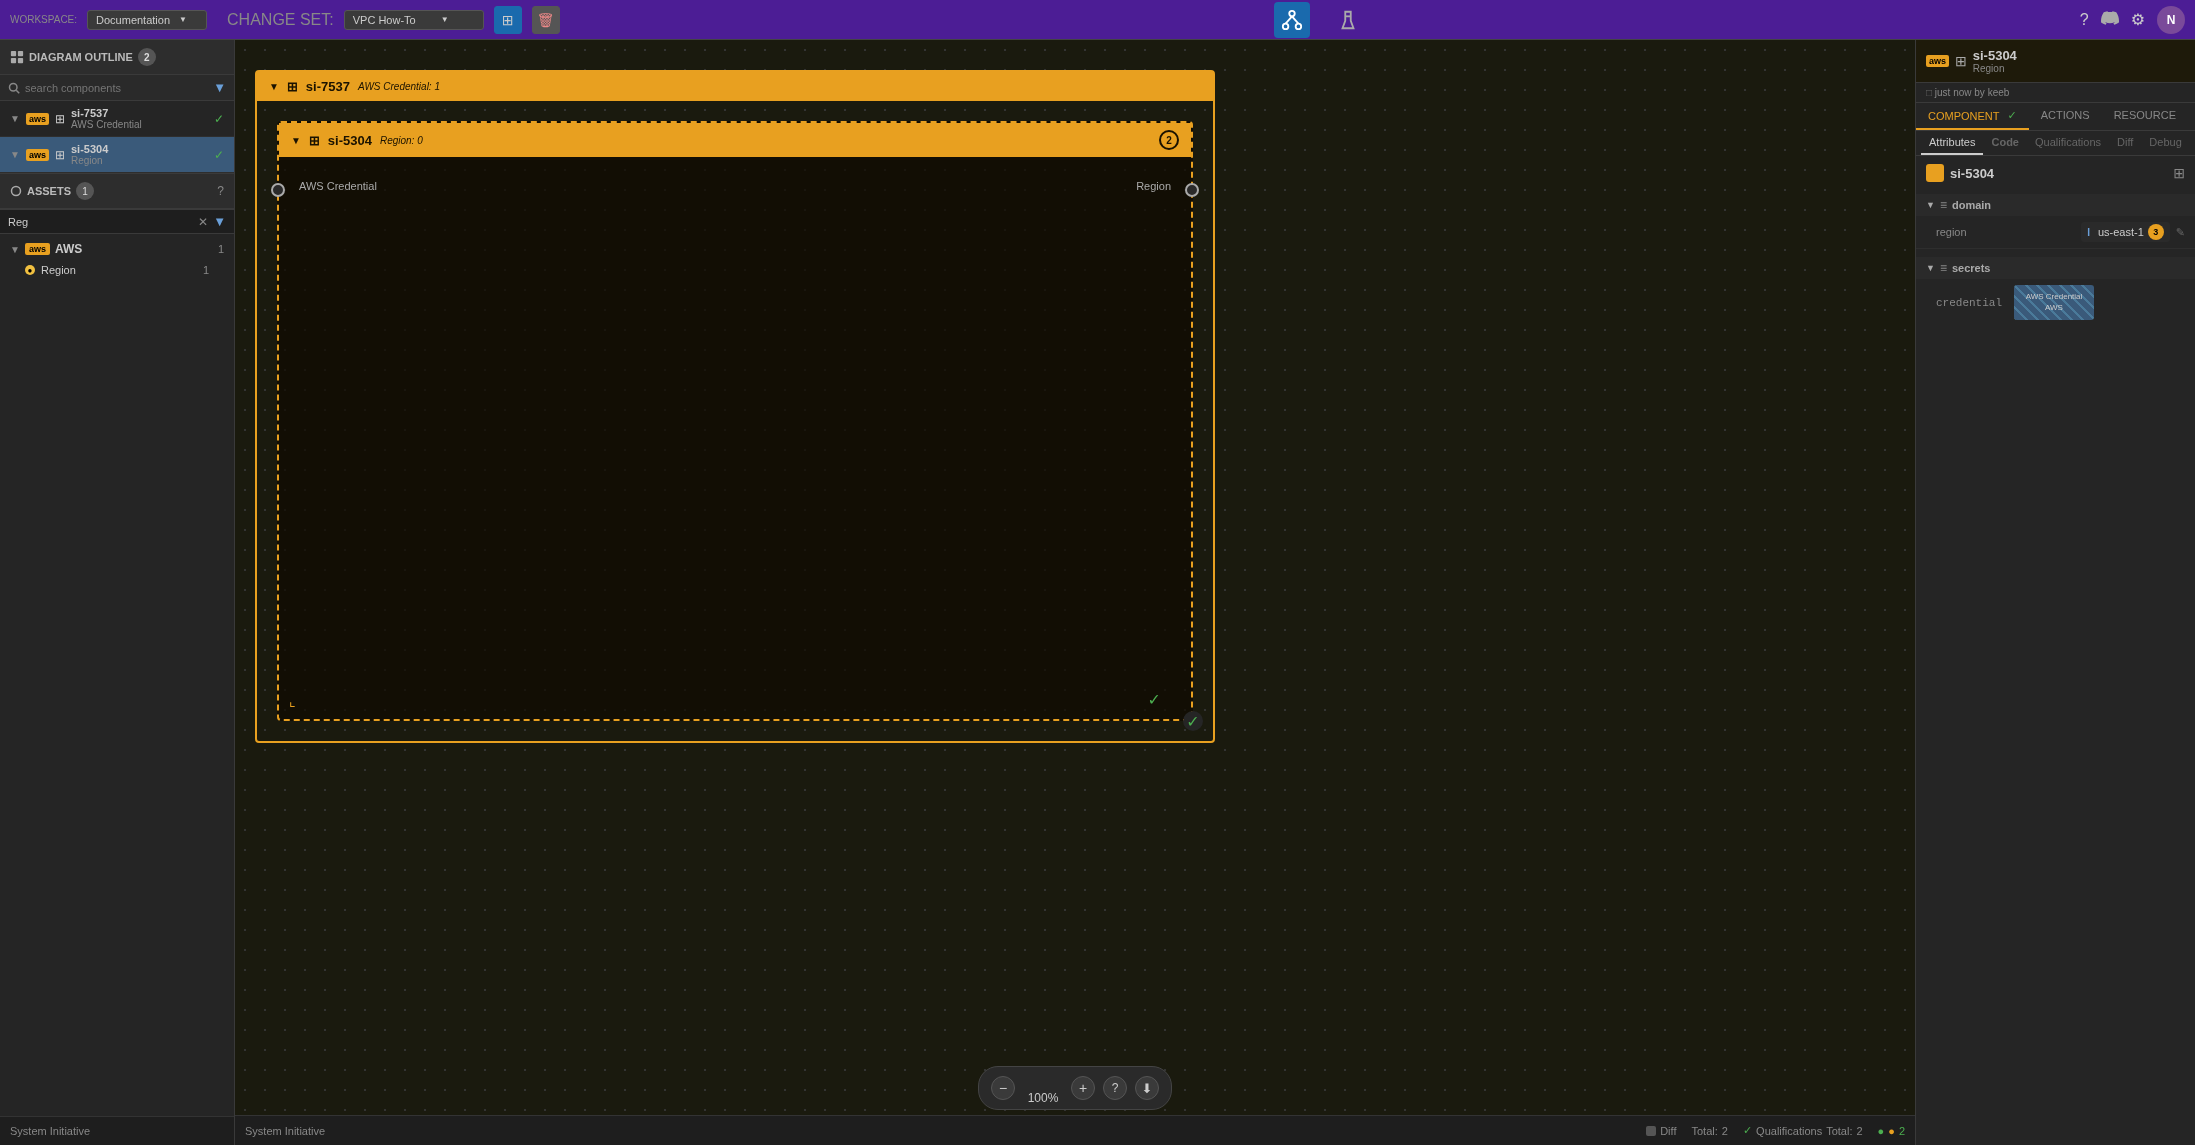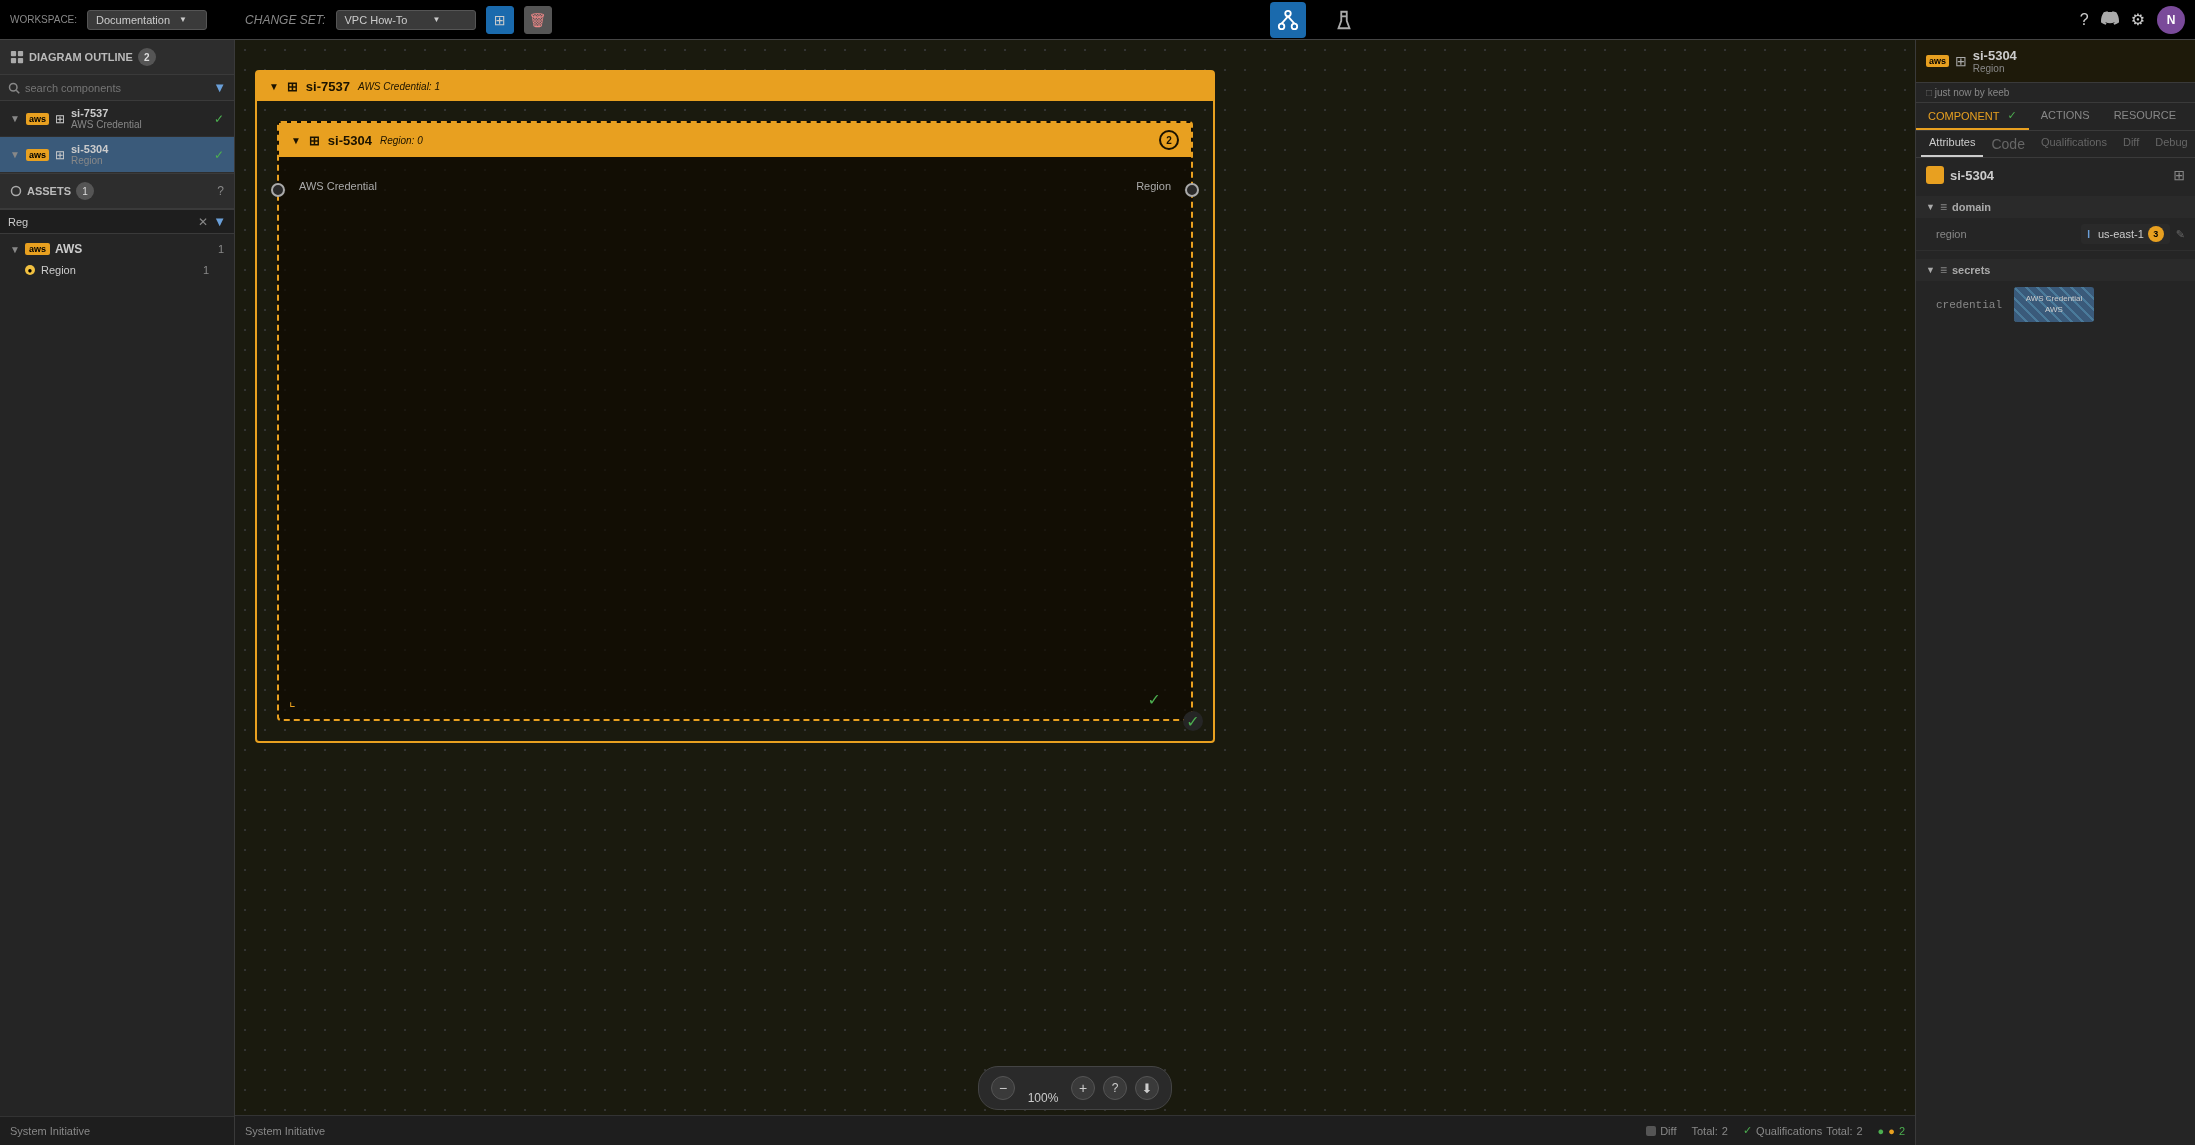--- a/index.html
+++ b/index.html
@@ -1,23 +1,23 @@
 <!DOCTYPE html>
 <html><head>
   <meta charset="utf-8">
   <style>
     * { box-sizing: border-box; margin: 0; padding: 0; }
     body { background: #1e1e1e; color: #ccc; font-family: 'Segoe UI', Arial, sans-serif; font-size: 12px; overflow: hidden; width: 2195px; height: 1145px; }
 
     
-    .topbar { display: flex; align-items: center; background: #000000; border-bottom: 1px solid #444; height: 40px; padding: 0 10px; gap: 10px; }
+    .topbar { display: flex; align-items: center; background: #4c1d95; border-bottom: 1px solid #444; height: 40px; padding: 0 10px; gap: 10px; }
     .workspace-label { color: #888; font-size: 10px; text-transform: uppercase; }
     .workspace-select { background: #3a3a3a; border: 1px solid #555; color: #ccc; padding: 3px 8px; border-radius: 3px; font-size: 11px; display: flex; align-items: center; gap: 5px; cursor: pointer; min-width: 120px; }
     .arrow-down { font-size: 8px; margin-left: 4px; }
-    .changeset-label { color: #888; font-size: 12px; text-transform: uppercase; margin-left: 28px; font-style: italic; }
+    .changeset-label { color: #888; font-size: 16px; text-transform: uppercase; margin-left: 10px; }
     .changeset-select { background: #3a3a3a; border: 1px solid #555; color: #ccc; padding: 3px 8px; border-radius: 3px; font-size: 11px; display: flex; align-items: center; gap: 21px; cursor: pointer; min-width: 140px; }
     .icon-btn { background: #3a3a3a; border: 1px solid #555; color: #ccc; width: 28px; height: 28px; border-radius: 3px; display: flex; align-items: center; justify-content: center; cursor: pointer; font-size: 14px; }
     .icon-btn.blue { background: #1a6aad; border-color: #1a6aad; }
     .topbar-center { flex: 1; display: flex; justify-content: center; gap: 20px; }
     .center-icon { width: 36px; height: 36px; border-radius: 4px; display: flex; align-items: center; justify-content: center; cursor: pointer; font-size: 18px; color: #ccc; }
     .center-icon.active { background: #1a6aad; color: white; }
     .topbar-right { display: flex; align-items: center; gap: 12px; margin-left: auto; }
     .topbar-right-icon { color: #ccc; cursor: pointer; font-size: 16px; }
     .user-avatar { background: #7a4a9a; border-radius: 50%; width: 28px; height: 28px; display: flex; align-items: center; justify-content: center; color: white; font-size: 12px; font-weight: bold; }
 
@@ -308,21 +308,21 @@
       </div>
       <div class="panel-tab">
         <span>RESOURCE</span>
       </div>
     </div>
 
     <div style="display:flex;border-bottom:1px solid #3a3a3a;padding:0 5px;">
       <div style="padding:5px 8px;font-size:11px;color:#ccc;border-bottom:2px solid #ccc;cursor:pointer;">
         <span>Attributes</span>
       </div>
-      <div style="padding:5px 8px;font-size:14px;color:#666;cursor:pointer;">
+      <div style="padding:5px 8px;font-size:11px;color:#666;cursor:pointer;font-weight:bold;">
         <span>Code</span>
       </div>
       <div style="padding:5px 8px;font-size:11px;color:#666;cursor:pointer;">
         <span>Qualifications</span>
       </div>
       <div style="padding:5px 8px;font-size:11px;color:#666;cursor:pointer;">
         <span>Diff</span>
       </div>
       <div style="padding:5px 8px;font-size:11px;color:#666;cursor:pointer;">
         <span>Debug</span>

